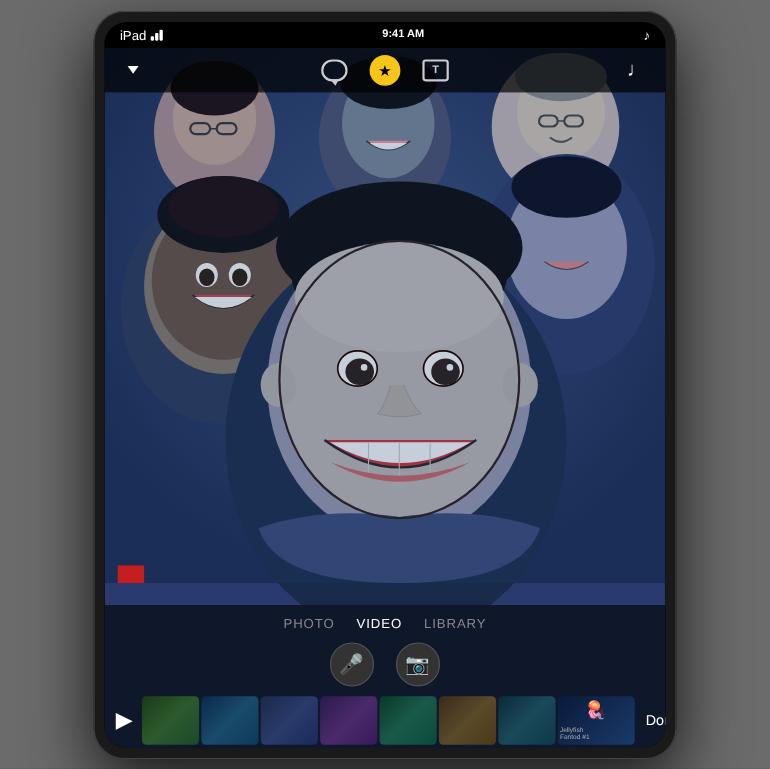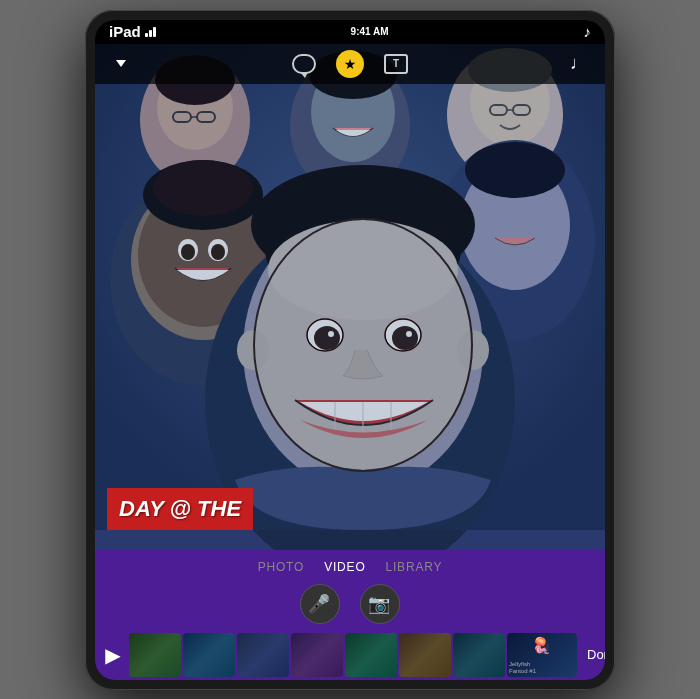--- a/index.html
+++ b/index.html
@@ -62,23 +62,23 @@
       font-weight: 600;
     }
 
     .status-right {
       display: flex;
       align-items: center;
       gap: 4px;
     }
 
     .status-text {
-      font-size: 15px;
-      color: #fff;
-      font-weight: 700;
+      font-size: 12px;
+      color: #fff;
+      font-weight: 400;
     }
 
     
     .toolbar {
       position: absolute;
       top: 24px;
       left: 0;
       right: 0;
       height: 40px;
       background: rgba(0,0,0,0.7);
@@ -202,21 +202,21 @@
       font-style: italic;
     }
 
     
     .bottom-controls {
       position: absolute;
       bottom: 0;
       left: 0;
       right: 0;
       height: 130px;
-      background: #4c1d95;
+      background: #0f172a;
       display: flex;
       flex-direction: column;
     }
 
     .mode-tabs {
       display: flex;
       justify-content: center;
       align-items: center;
       gap: 20px;
       padding: 10px 0 6px;
@@ -525,21 +525,20 @@
           <ellipse cx="268" cy="305" rx="109" ry="126" fill="none" stroke="#2a1a10" stroke-width="2"></ellipse>
 
           <rect width="510" height="490" fill="#1a3a6a" opacity="0.25"></rect>
 
           <ellipse cx="230" cy="295" rx="18" ry="16" fill="none" stroke="#1a0808" stroke-width="1.5"></ellipse>
           <ellipse cx="308" cy="295" rx="18" ry="16" fill="none" stroke="#1a0808" stroke-width="1.5"></ellipse>
         </svg>
 
         
         <div class="title-overlay">
-          <div class="title-overlay-text">DAY @ THE</div>
         </div>
       </div>
     </div>
 
     <div class="bottom-controls">
 
       <div class="mode-tabs">
         <span class="mode-tab">PHOTO</span>
         <span class="mode-tab active">VIDEO</span>
         <span class="mode-tab">LIBRARY</span>

